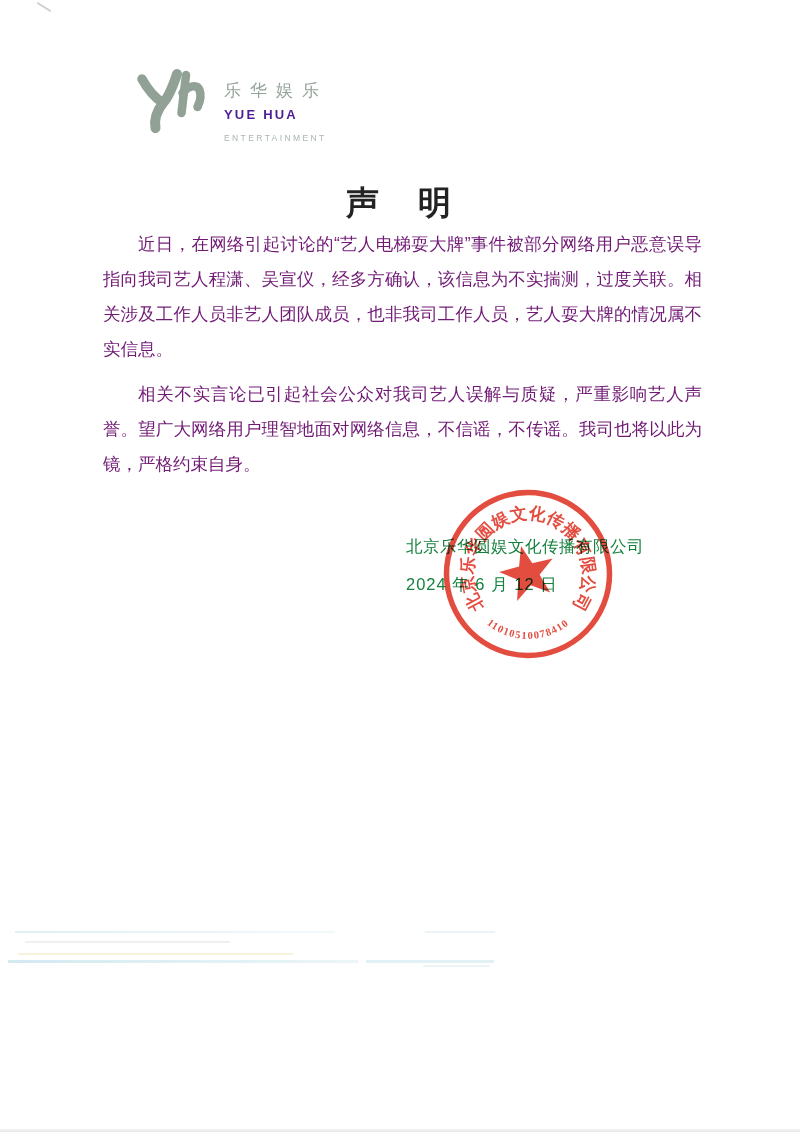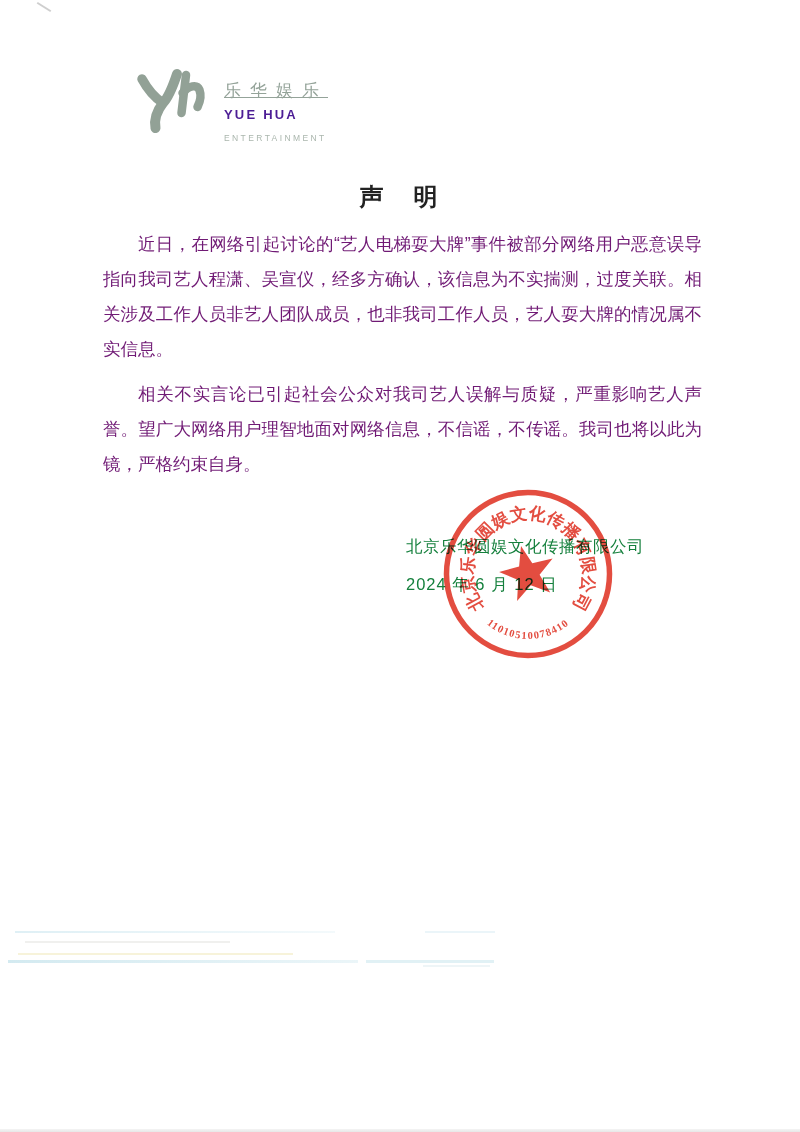--- a/index.html
+++ b/index.html
@@ -6,28 +6,28 @@
   body{
     width:800px;height:1132px;background:#ffffff;overflow:hidden;
     font-family:"Liberation Sans","DejaVu Sans",sans-serif;
   }
   .page{position:relative;width:800px;height:1132px;background:#ffffff;}
 
   
   .logo{position:absolute;left:128px;top:66px;display:flex;align-items:flex-start;}
   .logo-mark{width:82px;height:76px;}
   .logo-text{margin-left:14px;padding-top:13px;}
-  .logo-cn{font-size:17px;letter-spacing:9px;color:#94a399;white-space:nowrap;text-decoration:underline;}
+  .logo-cn{font-size:17px;letter-spacing:9px;color:#94a399;white-space:nowrap;}
   .logo-en{font-size:13px;font-weight:bold;letter-spacing:2.2px;color:#4c1d95;margin-top:5px;}
   .logo-sub{font-size:8.5px;letter-spacing:2.4px;color:#aab6ad;margin-top:11px;}
 
   
   .doc-title{
     position:absolute;top:181px;left:0;width:100%;text-align:center;
-    font-size:24px;font-weight:bold;color:#222;letter-spacing:3px;
+    font-size:33px;font-weight:bold;color:#222;letter-spacing:3px;
   }
 
   
   .doc-body{
     position:absolute;left:103px;top:227px;width:599px;
     font-size:17.5px;line-height:35px;color:#701a75;
     text-align:justify;
   }
   .doc-body p{margin:0 0 10px 0;text-indent:2em;}
 

